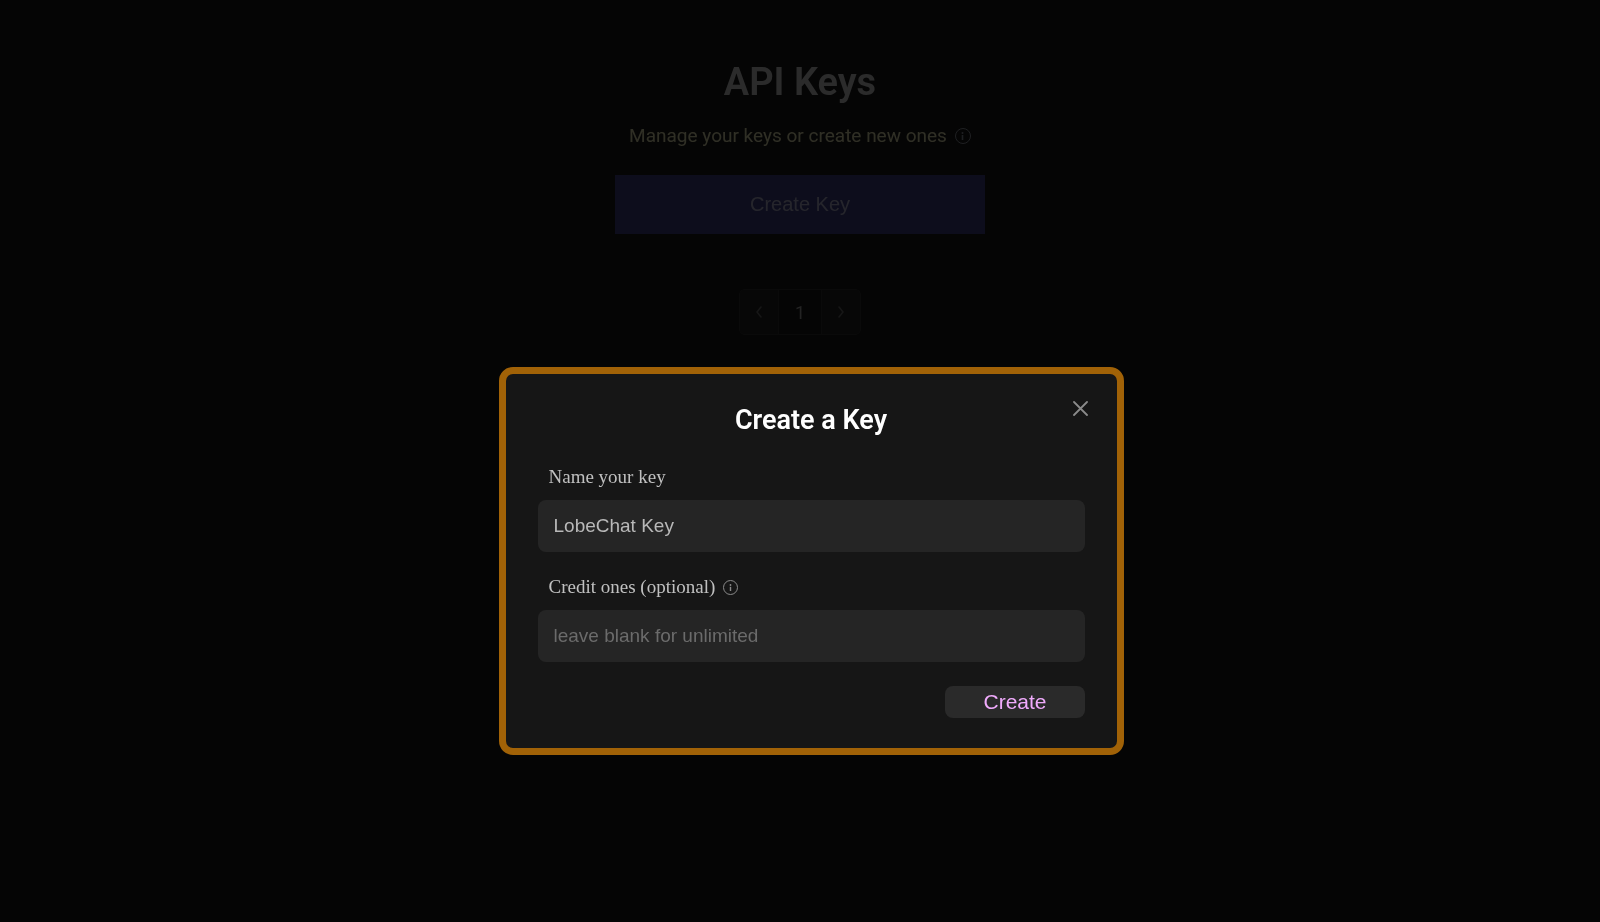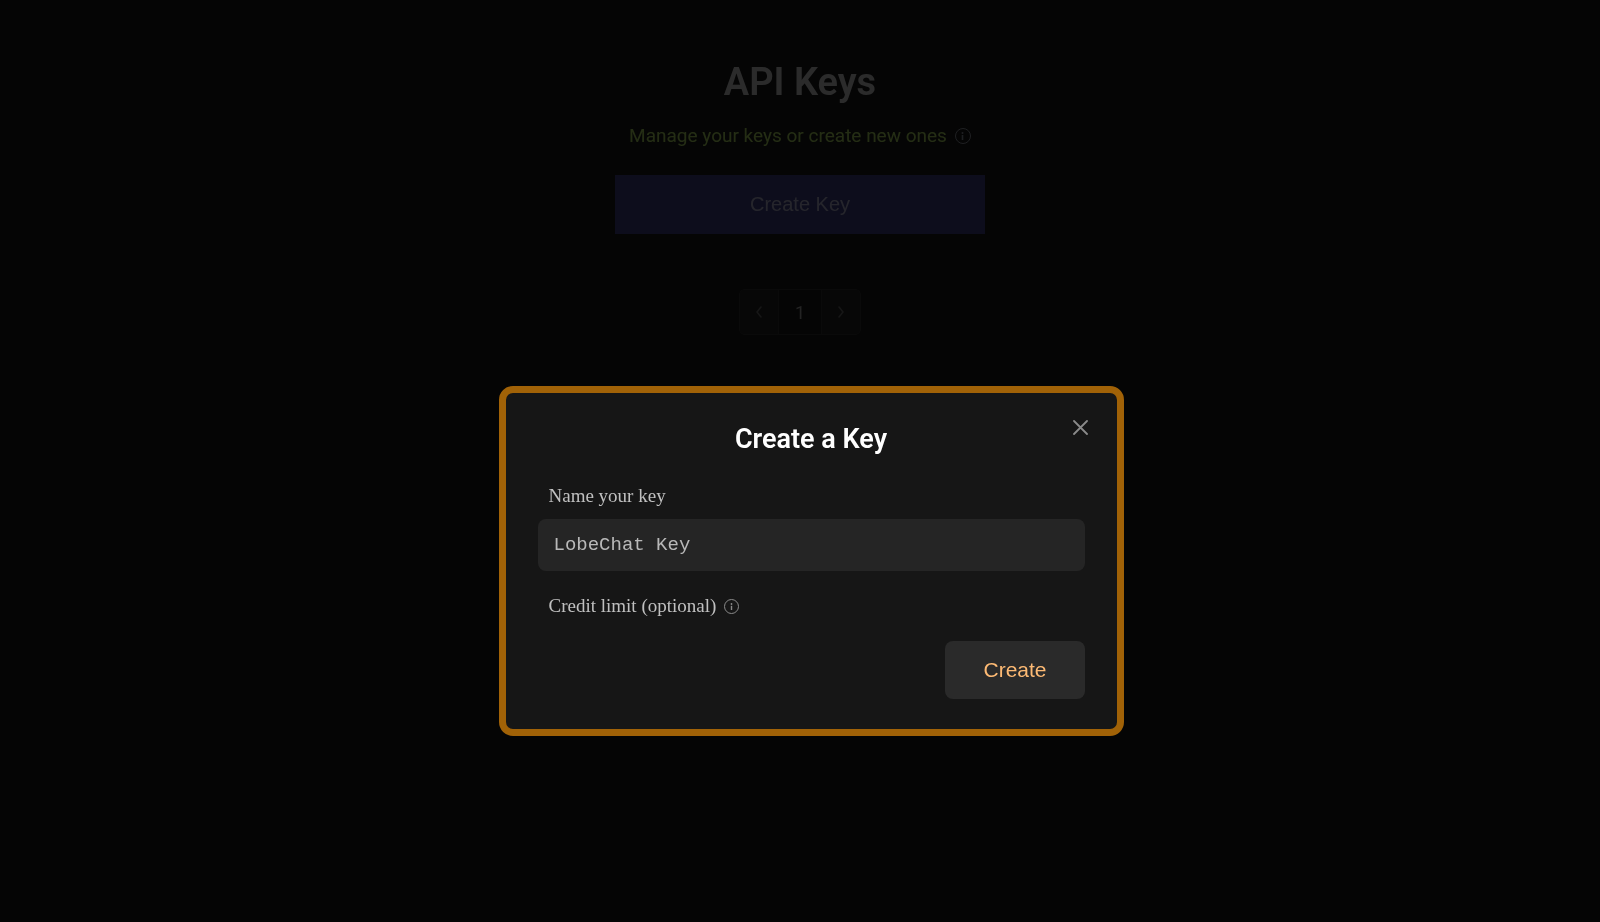--- a/index.html
+++ b/index.html
@@ -33,21 +33,21 @@
     
     .page-title {
       font-size: 38px;
       font-weight: 600;
       color: #e5e5e5;
       margin-bottom: 20px;
     }
     
     .page-subtitle {
       font-size: 19px;
-      color: #bef264;
+      color: #fef9c3;
       display: flex;
       align-items: center;
       gap: 8px;
       margin-bottom: 28px;
     }
     
     .info-icon {
       display: inline-flex;
       width: 16px;
       height: 16px;
@@ -172,38 +172,38 @@
     
     .text-input {
       width: 100%;
       background: #252525;
       border: none;
       border-radius: 8px;
       padding: 15px 16px;
       font-size: 19px;
       color: #b8b8b8;
       outline: none;
-      font-family: Liberation Mono, monospace;
+      font-family: Liberation Sans, sans-serif;
     }
     
     .text-input::placeholder {
       color: #6b6b6b;
     }
     
     .modal-actions {
       display: flex;
       justify-content: flex-end;
       margin-top: 20px;
     }
     
     .create-btn {
       background: #2a2a2a;
-      color: #fdba74;
+      color: #f0abfc;
       border: none;
-      padding: 17px 38px;
+      padding: 4px 38px;
       font-size: 21px;
       font-weight: 500;
       border-radius: 8px;
       cursor: pointer;
     }
     
     svg {
       display: block;
     }
   </style>
@@ -253,27 +253,28 @@
     </div>
     <h2 class="modal-title">Create a Key</h2>
 
     <div class="field-group">
       <div class="field-label">Name your key</div>
       <input type="text" class="text-input" value="LobeChat Key" style="">
     </div>
 
     <div class="field-group">
       <div class="field-label">
-        <span>Credit limit (optional)</span>
+        <span>Credit ones (optional)</span>
         <span class="info-icon">
           <svg width="3" height="7" viewBox="0 0 3 7">
               <circle cx="1.5" cy="1" r="0.9" fill="currentColor"></circle>
               <rect x="0.8" y="2.8" width="1.4" height="4.2" fill="currentColor"></rect>
             </svg>
         </span>
       </div>
+      <input type="text" class="text-input" placeholder="leave blank for unlimited" style="">
     </div>
 
     <div class="modal-actions">
       <button class="create-btn">Create</button>
     </div>
   </div>
 </div>
 
 </body></html>

